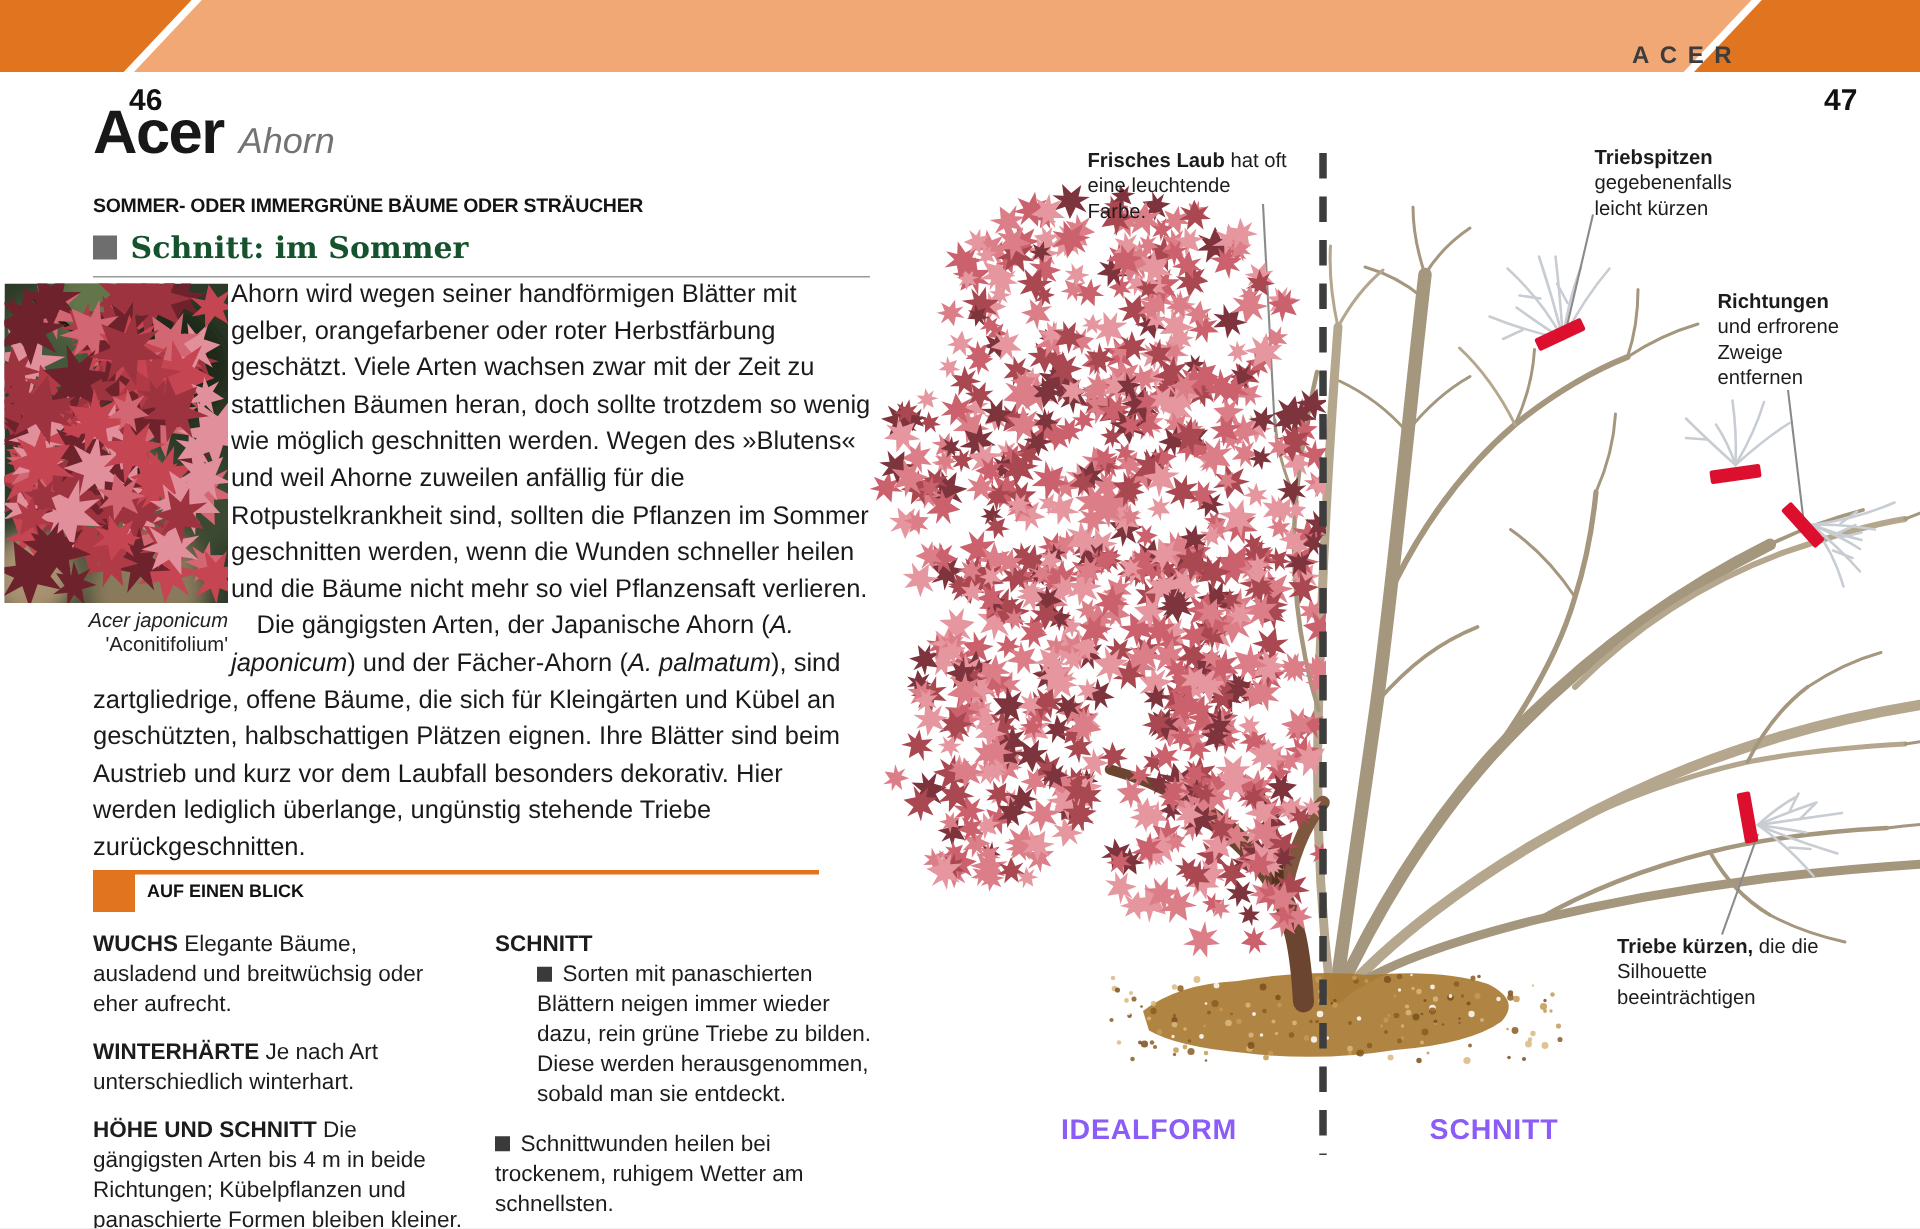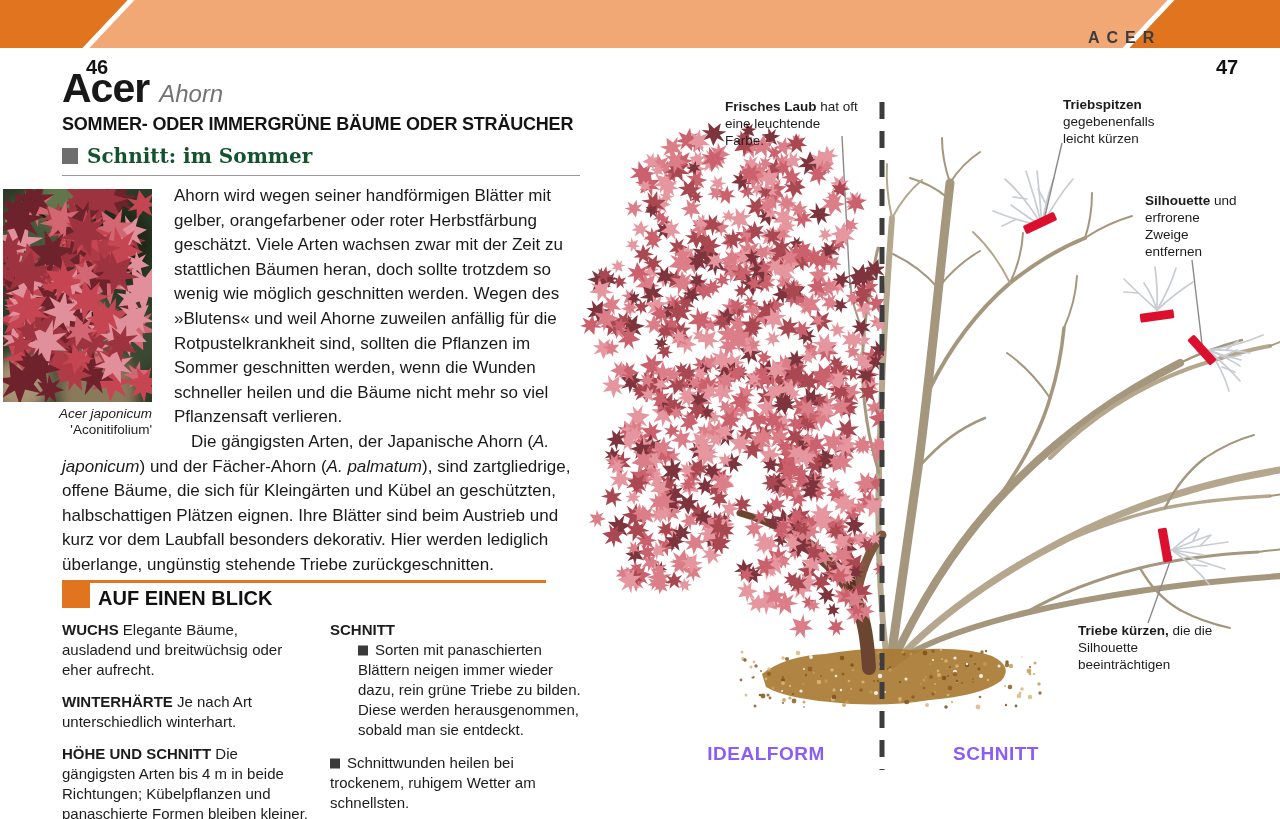--- a/index.html
+++ b/index.html
@@ -9,39 +9,39 @@
   #header-band{position:absolute;left:0;top:0;width:1280px;height:48px;}
   .pagenum{position:absolute;top:16px;font-size:20px;font-weight:700;color:#111;margin-top:40px;}
   #pagenum-left{left:86px;}
   #pagenum-right{left:1216px;}
   #header-section{position:absolute;top:29px;left:1088px;font-size:16px;font-weight:700;
                   letter-spacing:7px;color:#3c3c3c;}
   
   #title-block{position:absolute;left:62px;top:68px;width:520px;}
   #genus{font-size:41px;font-weight:800;letter-spacing:-1px;line-height:1;color:#181818;}
   #common-name{font-size:24px;font-style:italic;font-weight:400;color:#737373;margin-left:10px;}
-  #subtitle{margin-top:5px;font-size:18px;font-weight:700;letter-spacing:-0.2px;color:#141414;}
+  #subtitle{margin-top:20px;font-size:13px;font-weight:700;letter-spacing:-0.2px;color:#141414;}
   #schnitt-line{margin-top:9px;display:flex;align-items:center;}
   #schnitt-square{width:16px;height:16px;background:#6e6e6e;margin-right:9px;}
   #schnitt-label{font-family:"DejaVu Serif","Liberation Serif",serif;font-weight:700;font-size:20px;color:#14532d;}
   #title-rule{margin-top:7px;width:518px;height:0;border-top:1.5px solid #9a9a9a;}
   
   #main-text{position:absolute;left:62px;top:184px;width:519px;font-size:17px;line-height:24.6px;
              text-align:left;hyphens:auto;-webkit-hyphens:auto;}
-  #photo-figure{float:left;width:149px;margin:5px 22px 4px -59px;}
+  #photo-figure{float:left;width:149px;margin:5px 2px 4px -59px;}
   #photo-svg{display:block;width:149px;height:213px;}
   #photo-caption{margin-top:4px;text-align:right;font-size:13.5px;line-height:16px;color:#222;}
   #photo-caption .species{font-style:italic;}
   #main-text p{margin:0;}
   #para2{text-indent:17px;}
   
   #glance{position:absolute;left:62px;top:580px;width:484px;}
   #glance-rule{position:absolute;left:0;top:0;width:484px;height:3px;background:#E0741F;}
   #glance-square{position:absolute;left:0;top:0;width:28px;height:28px;background:#E0741F;}
-  #glance-title{position:absolute;left:36px;top:7px;font-size:20px;font-weight:700;color:#111;}
+  #glance-title{position:absolute;left:36px;top:7px;font-size:12px;font-weight:700;color:#111;}
   .glance-col{position:absolute;top:40px;font-size:15px;line-height:20px;color:#1c1c1c;}
   #glance-col1{left:0;width:246px;}
   #glance-col2{left:268px;width:252px;}
   .glance-entry{margin-bottom:12px;}
   .glance-label{font-weight:700;}
   #schnitt-col-title{font-weight:700;margin-bottom:0px;}
   .gbullet{display:inline-block;width:10px;height:10px;background:#3a3a3a;margin-right:7px;
            vertical-align:baseline;transform:translateY(0.5px);}
   .bullet-para{margin-bottom:13px !important;margin-left:28px;}
   
@@ -1298,21 +1298,21 @@
         <rect x="-17" y="-4.5" width="34" height="9" rx="1.5" fill="#DC0F2E" transform="translate(577,228) rotate(-8)"></rect>
         <rect x="-17" y="-4.5" width="34" height="9" rx="1.5" fill="#DC0F2E" transform="translate(622,262) rotate(48)"></rect>
         <rect x="-17" y="-4.5" width="34" height="9" rx="1.5" fill="#DC0F2E" transform="translate(585,457) rotate(80)"></rect>
         <line x1="302" y1="14" x2="302" y2="682" stroke="#3D3D3D" stroke-width="5" stroke-dasharray="17 12"></line>
       </svg>
 
     <div id="label-frisches" class="ill-label"><b>Frisches Laub</b><span> hat oft eine leuchtende Farbe.</span></div>
 
     <div id="label-triebspitzen" class="ill-label"><b>Triebspitzen</b><span> gegebenenfalls leicht kürzen</span></div>
 
-    <div id="label-verletzte" class="ill-label"><b>Silhouette</b><span> und erfrorene Zweige entfernen</span></div>
+    <div id="label-verletzte" class="ill-label"><b>Richtungen</b><span> und erfrorene Zweige entfernen</span></div>
 
     <div id="label-triebe" class="ill-label"><b>Triebe kürzen,</b><span> die die Silhouette beeinträchtigen</span></div>
 
     <div id="caption-idealform" class="tree-caption">IDEALFORM</div>
     <div id="caption-schnitt" class="tree-caption">SCHNITT</div>
   </div>
 
 </div>
 
 </body></html>

